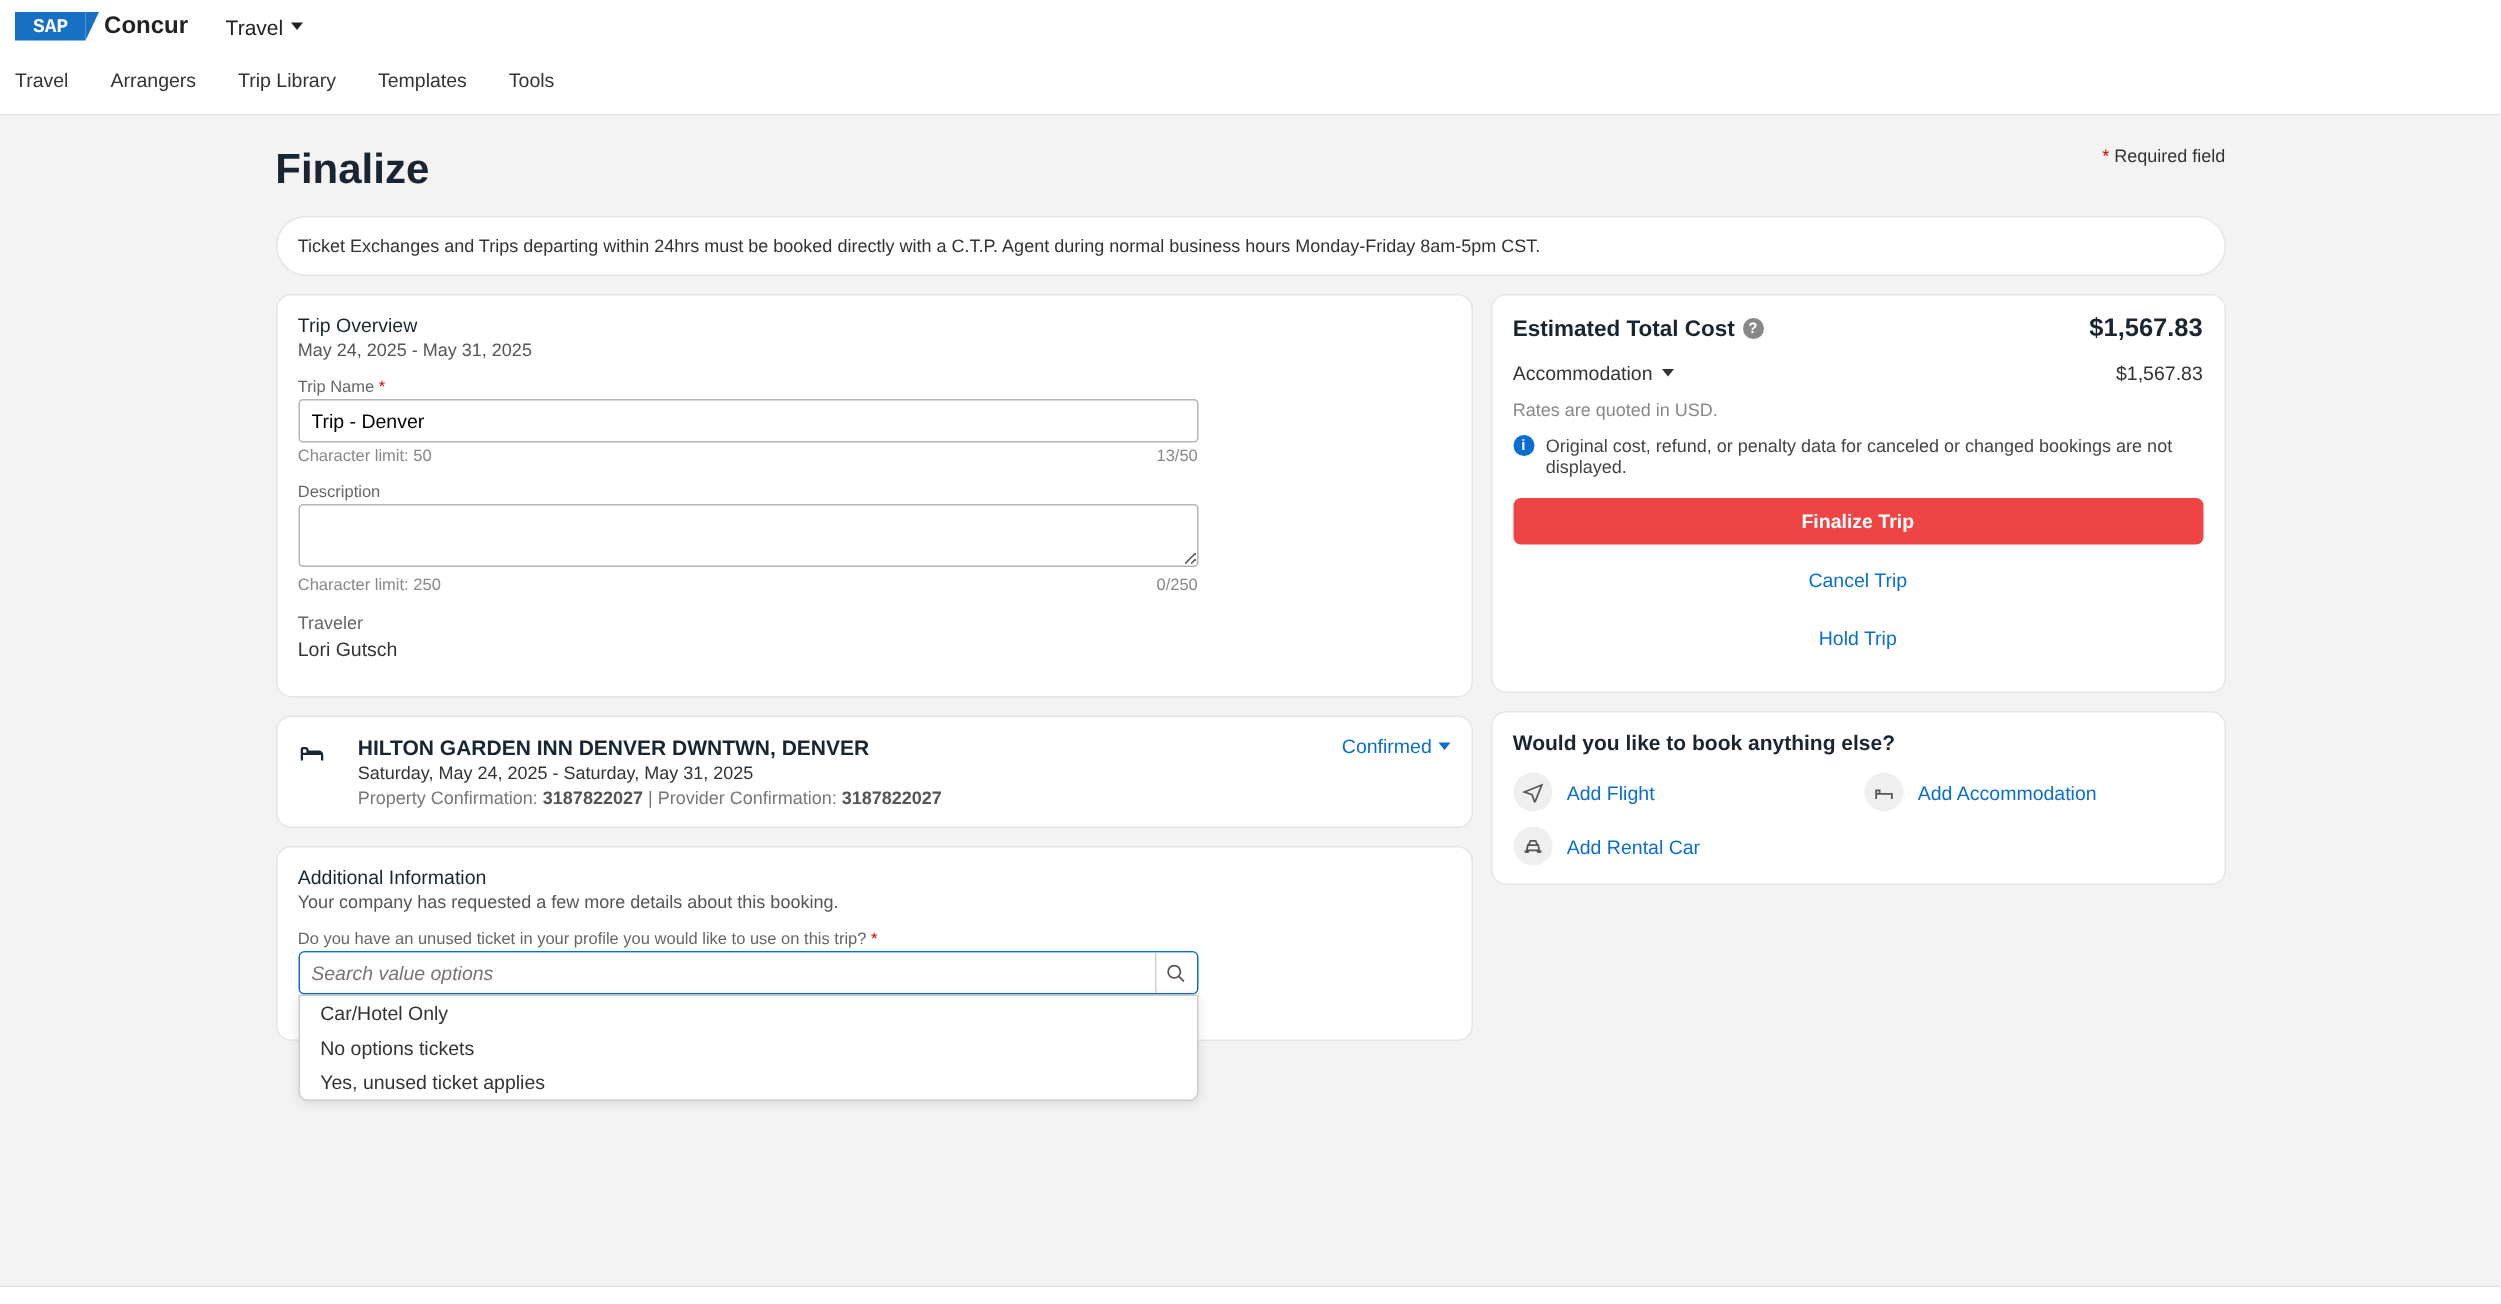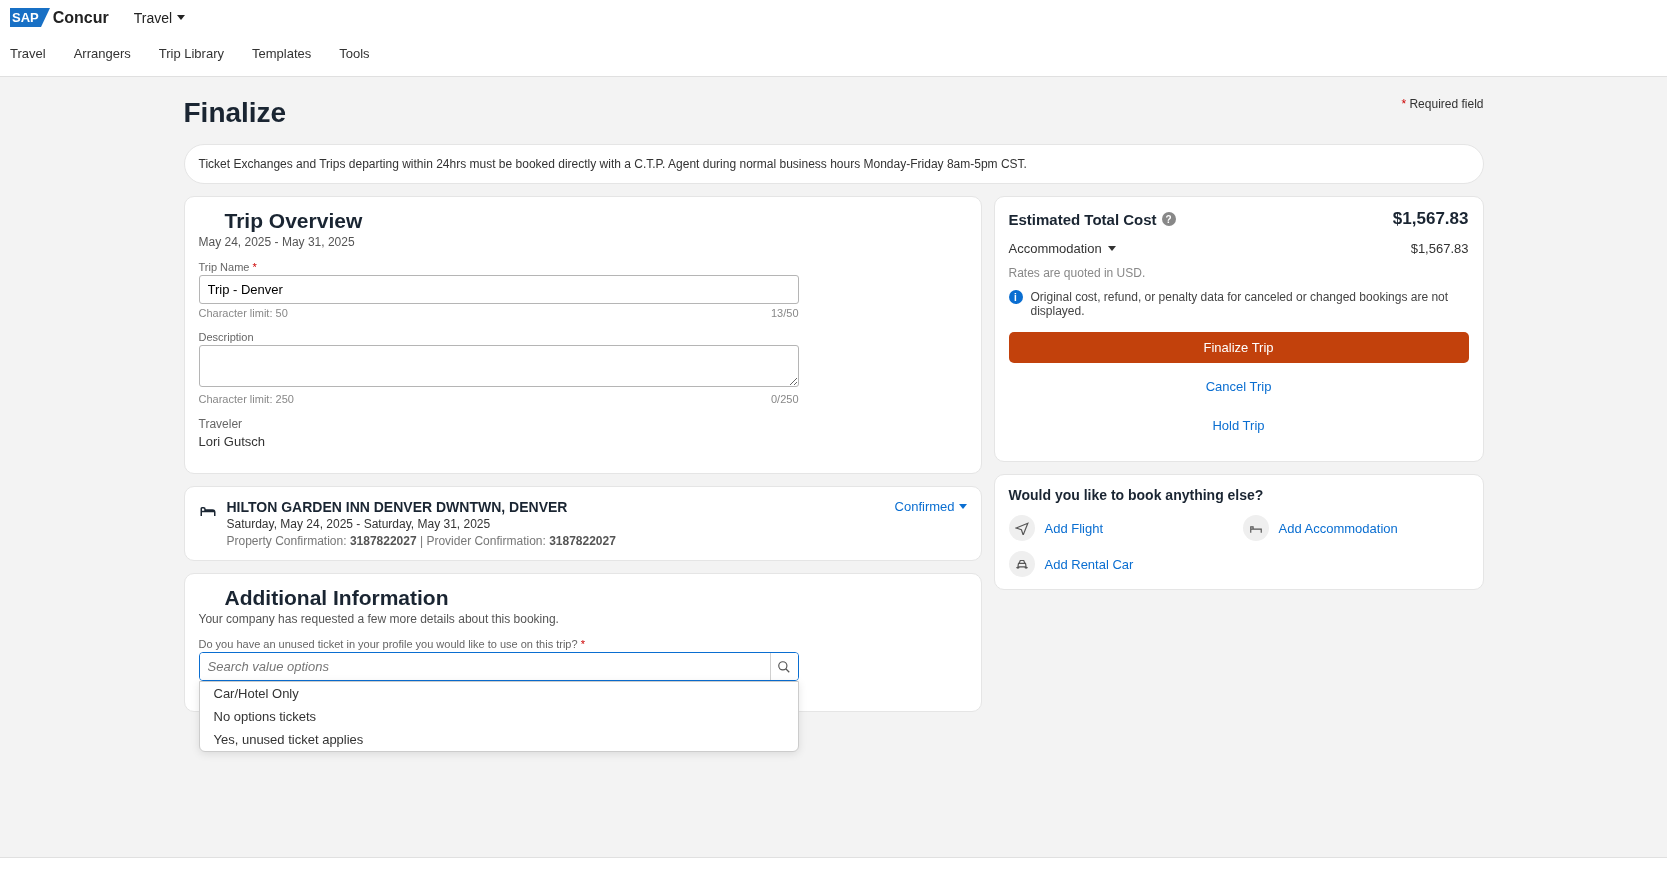--- a/index.html
+++ b/index.html
@@ -1,20 +1,20 @@
 <!DOCTYPE html>
 <html><head>
 <meta charset="utf-8">
 <style>
   * { box-sizing: border-box; margin: 0; padding: 0; }
   body { font-family: -apple-system, BlinkMacSystemFont, "Segoe UI", Arial, sans-serif; background: #fff; color: #333; font-size: 13px; }
   
   .top-header { background: #fff; padding: 8px 10px; display: flex; align-items: center; gap: 25px; border-bottom: 1px solid #fff; }
   .logo-wrap { display: flex; align-items: center; gap: 2px; }
-  .sap-badge { background: linear-gradient(135deg, #1870c5 60%, #1870c5 100%); color: #fff; font-weight: bold; font-size: 13px; padding: 2px 2px; position: relative; }
+  .sap-badge { background: linear-gradient(135deg, #1870c5 60%, #1870c5 100%); color: #fff; font-weight: bold; font-size: 13px; padding: 2px 12px; position: relative; font-family: Liberation Mono, monospace; }
   .sap-badge::after { content: ""; position: absolute; right: -9px; top: 0; border-top: 0 solid transparent; border-bottom: 19px solid transparent; border-left: 9px solid #1870c5; }
   .concur-text { font-weight: 600; font-size: 16px; color: #222; margin-left: 10px; }
   .travel-dd { display: flex; align-items: center; gap: 5px; font-size: 14px; cursor: pointer; color: #222; }
   
   .subnav { background: #fff; padding: 10px 10px 15px; display: flex; gap: 28px; border-bottom: 1px solid #e0e0e0; }
   .subnav a { color: #333; text-decoration: none; font-size: 13px; }
   
   .page-body { background: #f3f3f3; min-height: 780px; padding: 20px 0; }
   .container { max-width: 1320px; margin: 0 auto; padding: 0 10px; }
   
@@ -23,34 +23,34 @@
   .required-hint { font-size: 12px; }
   .required-hint .star { color: #c00; }
   
   .card { background: #fff; border: 1px solid #e5e5e5; border-radius: 10px; padding: 12px 14px; margin-bottom: 12px; }
   .banner { font-size: 12px; color: #333; border-radius: 20px; }
   
   .layout { display: flex; gap: 12px; align-items: flex-start; }
   .left { flex: 1; min-width: 0; }
   .right { width: 490px; flex-shrink: 0; }
   
-  .section-title { font-size: 21px; font-weight: 700; color: #1a2532; margin-bottom: 2px; margin-left: 26px; }
+  .section-title { font-size: 13px; font-weight: 400; color: #1a2532; margin-bottom: 2px; }
   .section-sub { font-size: 12px; color: #555; margin-bottom: 12px; }
   
   .field-label { font-size: 11px; color: #666; margin-bottom: 2px; display: block; }
   .field-label .star { color: #c00; }
   .text-input { width: 600px; padding: 6px 8px; border: 1px solid #b5b5b5; border-radius: 3px; font-size: 13px; }
   textarea.text-input { height: 42px; resize: both; }
   .field-hint-row { display: flex; justify-content: space-between; width: 600px; font-size: 11px; color: #888; margin-top: 3px; }
   .field-block { margin-bottom: 12px; }
   .traveler-label { font-size: 12px; color: #666; margin-bottom: 3px; }
   .traveler-name { font-size: 13px; color: #333; }
   
   .hotel-card { display: flex; justify-content: space-between; align-items: flex-start; }
-  .hotel-left { display: flex; gap: 10px; align-items: flex-start; }
+  .hotel-left { display: flex; gap: 22px; align-items: flex-start; }
   .bed-icon { width: 18px; height: 18px; margin-top: 2px; color: #1a2532; }
   .hotel-name { font-size: 14px; font-weight: 700; color: #1a2532; }
   .hotel-dates { font-size: 12px; color: #333; margin-top: 2px; }
   .hotel-conf { font-size: 12px; color: #777; margin-top: 3px; }
   .hotel-conf b { color: #555; font-weight: 600; }
   .confirmed { color: #0a6ed1; font-size: 13px; display: flex; align-items: center; gap: 4px; cursor: pointer; }
   
   .combo-wrap { position: relative; width: 600px; }
   .combo-field { display: flex; border: 1.5px solid #0a6ed1; border-radius: 4px; overflow: hidden; }
   .combo-input { flex: 1; padding: 6px 8px; border: none; font-size: 13px; font-style: italic; outline: none; }
@@ -64,21 +64,21 @@
   .help-icon { width: 14px; height: 14px; border-radius: 50%; background: #888; color: #fff; display: inline-flex; align-items: center; justify-content: center; font-size: 10px; font-weight: bold; }
   
   .cost-line { display: flex; justify-content: space-between; align-items: center; font-size: 13px; color: #333; margin-bottom: 10px; }
   .cost-line-left { display: flex; align-items: center; gap: 6px; cursor: pointer; }
   .quote-note { font-size: 12px; color: #888; margin-bottom: 10px; }
   
   .info-row { display: flex; gap: 8px; font-size: 12px; color: #444; margin-bottom: 14px; }
   .info-icon { width: 14px; height: 14px; border-radius: 50%; background: #0a6ed1; color: #fff; flex-shrink: 0; display: flex; align-items: center; justify-content: center; font-size: 10px; font-weight: bold; }
   
   .btn { display: block; width: 100%; padding: 8px; border: none; border-radius: 5px; font-size: 13px; cursor: pointer; margin-bottom: 8px; text-align: center; }
-  .btn-primary { background: #c2410c; color: #fff; font-weight: 400; }
+  .btn-primary { background: #ef4444; color: #fff; font-weight: 700; }
   .btn-link { background: transparent; color: #0a6ed1; }
   
   .book-else-title { font-size: 14px; font-weight: 700; color: #1a2532; margin-bottom: 12px; }
   .book-grid { display: grid; grid-template-columns: 1fr 1fr; gap: 10px 8px; }
   .book-item { display: flex; align-items: center; gap: 10px; cursor: pointer; }
   .book-icon { width: 26px; height: 26px; border-radius: 50%; background: #efefef; display: flex; align-items: center; justify-content: center; color: #555; }
   .book-label { color: #0a6ed1; font-size: 13px; }
   
   .footer { background: #fff; border-top: 1px solid #e0e0e0; padding: 15px 10px; }
   

